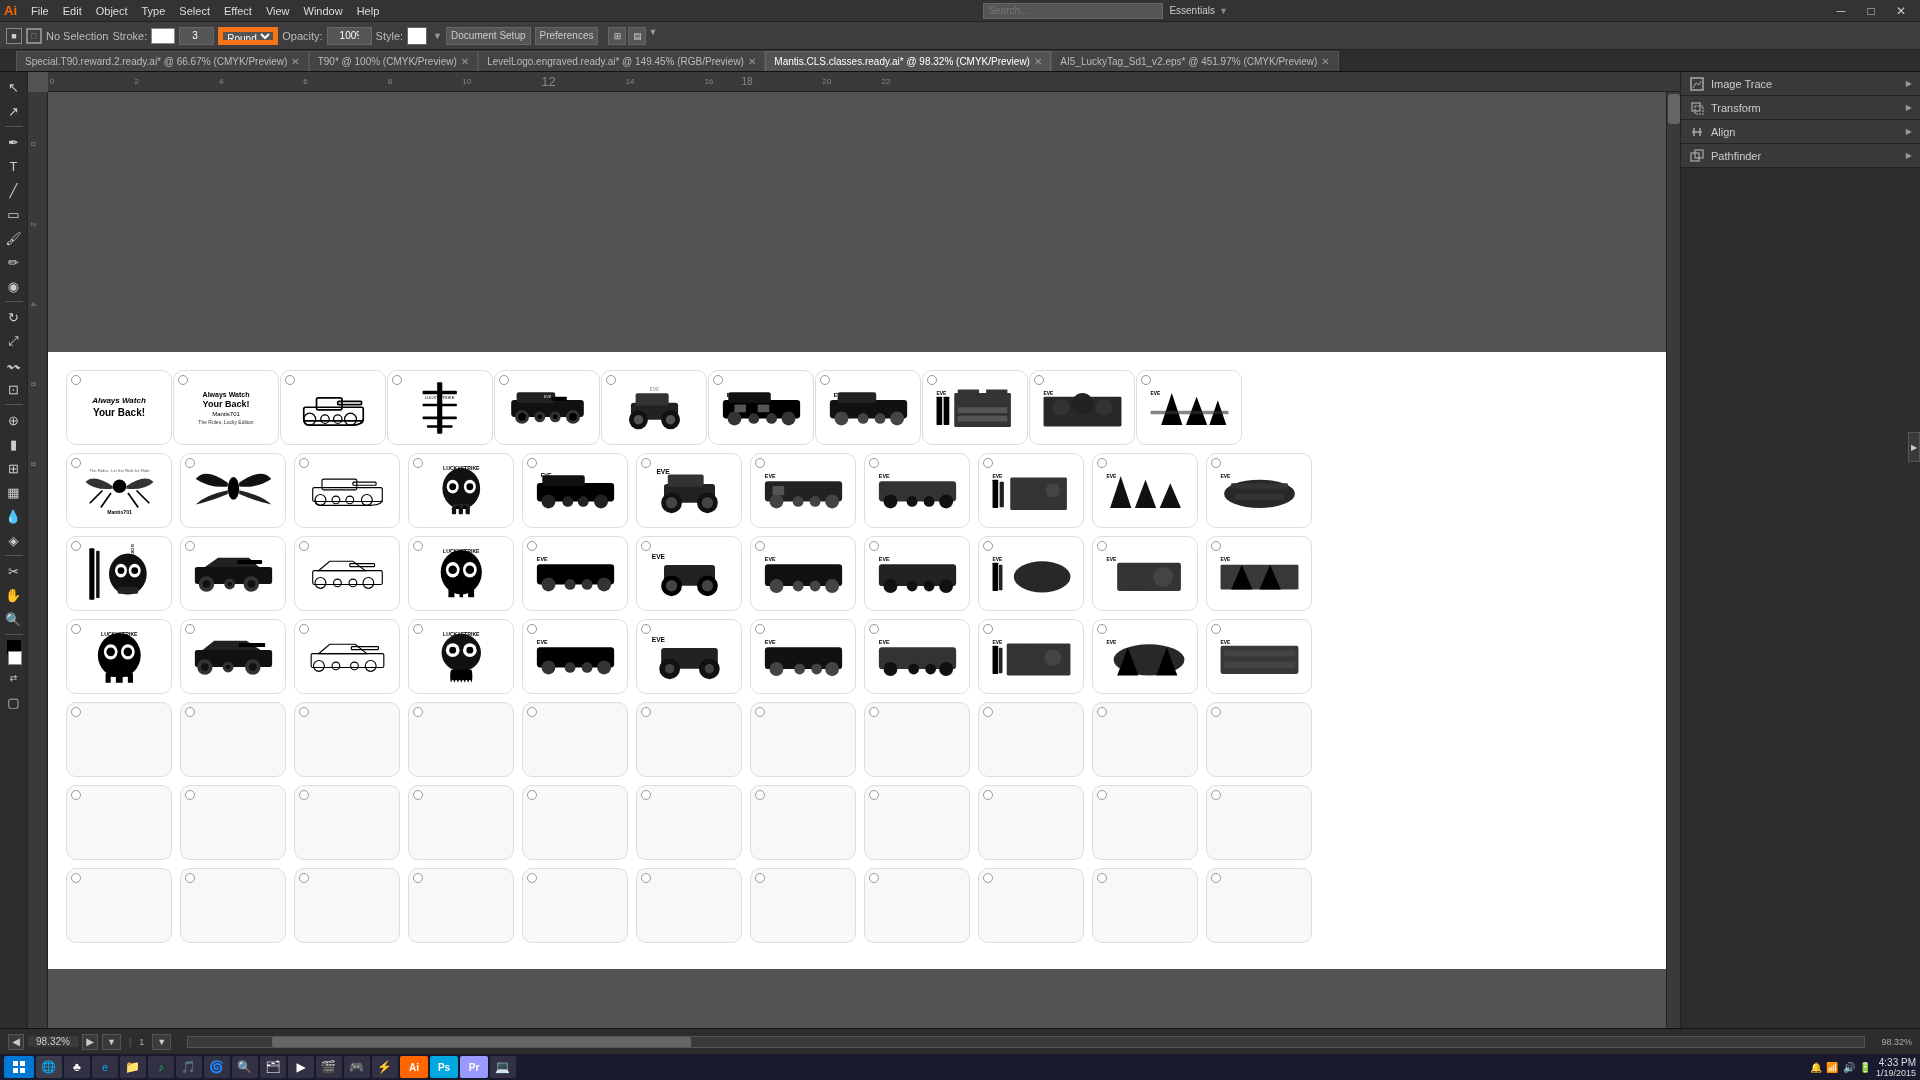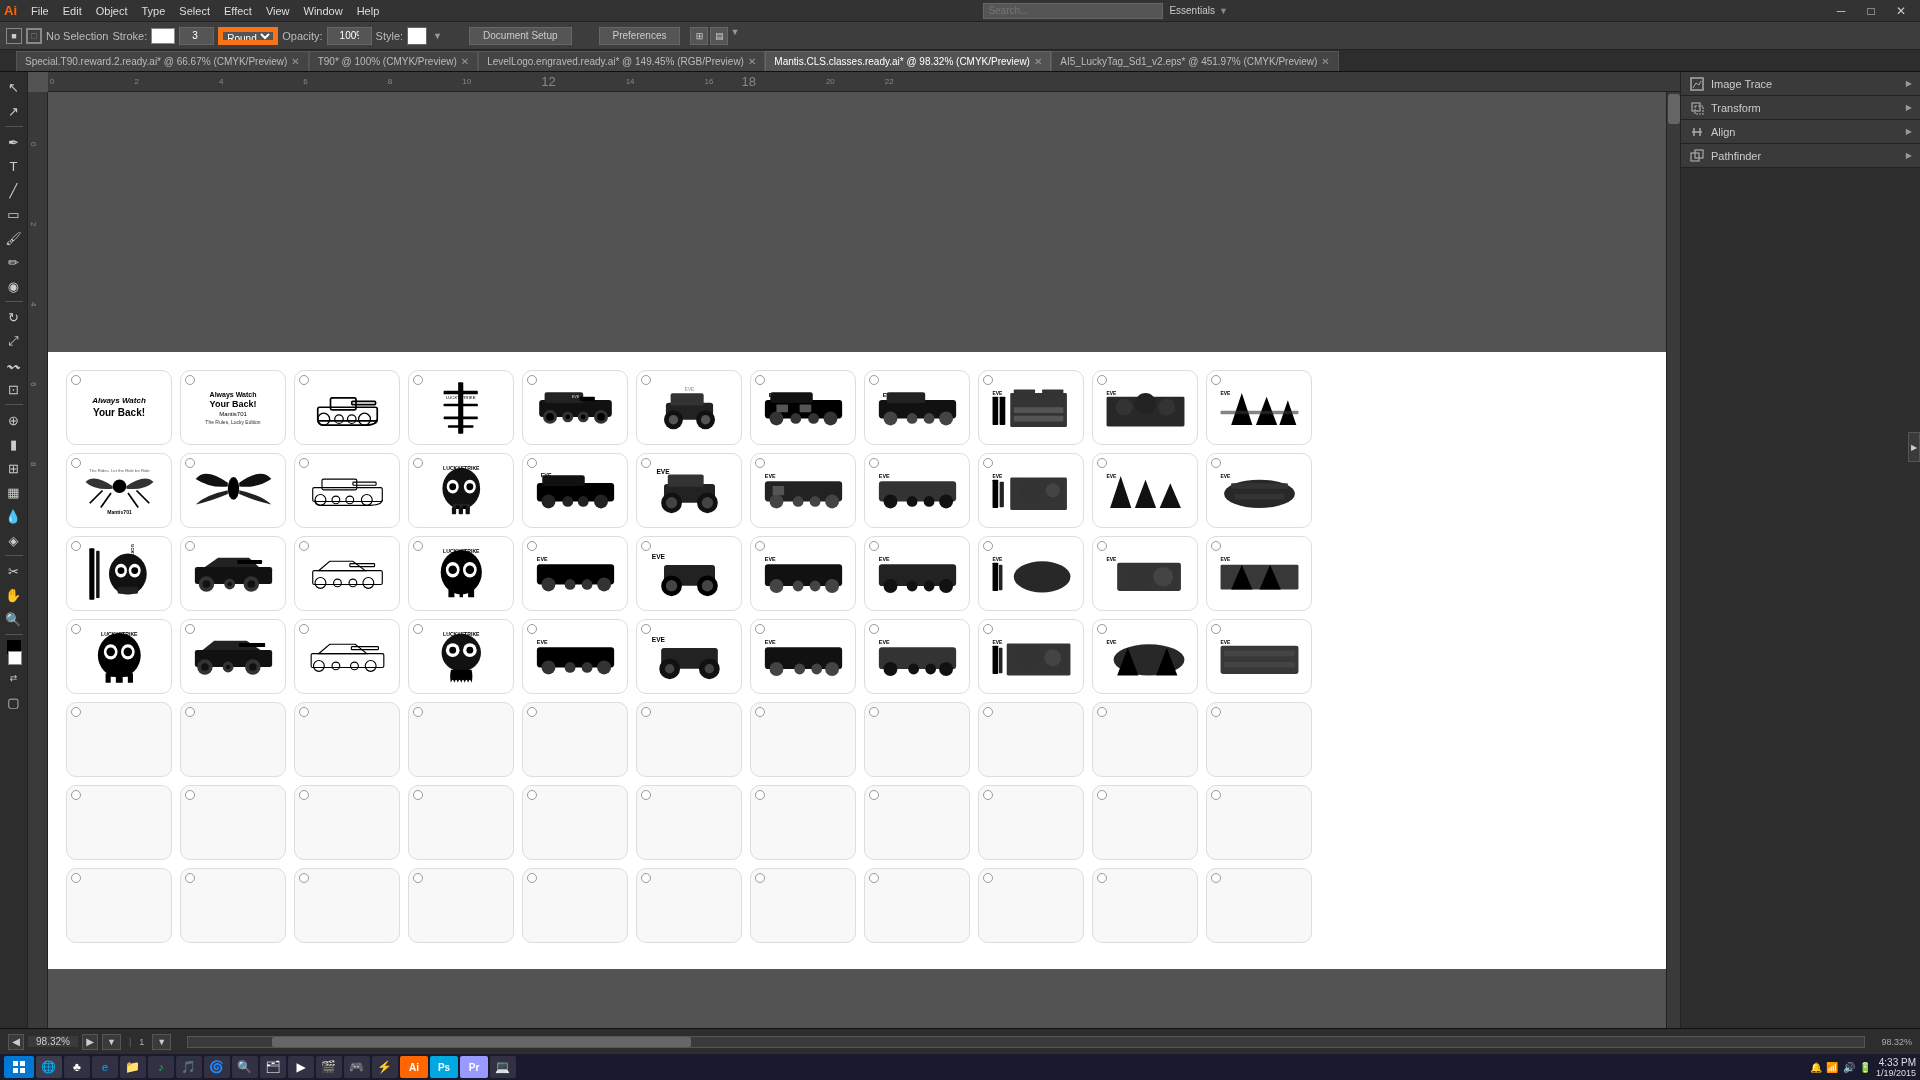--- a/index.html
+++ b/index.html
@@ -75,24 +75,23 @@
       width: 24px;
       height: 16px;
       background: #fff;
       border: 1px solid #888;
     }
     .toolbar-btn {
       background: #555;
       border: 1px solid #666;
       color: #ccc;
       height: 18px;
-      padding: 0 13px;
+      padding: 0 4px;
       font-size: 10px;
       cursor: pointer;
-      margin-left: 23px;
     }
 
     
     #tabs {
       height: 22px;
       background: #2d2d2d;
       display: flex;
       align-items: flex-end;
       padding: 0 16px;
       overflow: hidden;
@@ -477,42 +476,42 @@
     <div id="ruler-top">
       <span style="font-size:8px;color:#888;padding-left:2px;">0</span>
       <span style="font-size:8px;color:#888;padding-left:80px;">2</span>
       <span style="font-size:8px;color:#888;padding-left:80px;">4</span>
       <span style="font-size:8px;color:#888;padding-left:80px;">6</span>
       <span style="font-size:8px;color:#888;padding-left:80px;">8</span>
       <span style="font-size:8px;color:#888;padding-left:70px;">10</span>
       <span style="font-size:13px;color:#888;padding-left:70px;">12</span>
       <span style="font-size:8px;color:#888;padding-left:70px;">14</span>
       <span style="font-size:8px;color:#888;padding-left:70px;">16</span>
-      <span style="font-size:13px;color:#888;padding-left:28px;">18</span>
+      <span style="font-size:10px;color:#888;padding-left:28px;">18</span>
       <span style="font-size:8px;color:#888;padding-left:70px;">20</span>
       <span style="font-size:8px;color:#888;padding-left:50px;">22</span>
     </div>
 
     <div id="ruler-left">
       <div style="position:relative;height:100%;">
         <span style="position:absolute;top:50px;left:1px;font-size:8px;color:#888;writing-mode:vertical-rl;">0</span>
         <span style="position:absolute;top:130px;left:1px;font-size:8px;color:#888;writing-mode:vertical-rl;">2</span>
         <span style="position:absolute;top:210px;left:1px;font-size:8px;color:#888;writing-mode:vertical-rl;">4</span>
         <span style="position:absolute;top:290px;left:1px;font-size:8px;color:#888;writing-mode:vertical-rl;">6</span>
         <span style="position:absolute;top:370px;left:1px;font-size:8px;color:#888;writing-mode:vertical-rl;">8</span>
       </div>
     </div>
 
     <div id="canvas-content">
 
       <div style="height:260px;background:#535353;width:100%;"></div>
 
       <div id="artboard" style="position:relative;left:0;top:0;width:100%;background:#fff;padding:18px;">
 
-        <div style="display:flex;gap:8px;margin-bottom:8px;text-decoration:underline;">
+        <div style="display:flex;gap:1px;margin-bottom:8px;text-decoration:underline;">
 
           <div class="tile">
             <div class="tile-radio"></div>
             <div class="tile-content">
               <div style="text-align:center;font-weight:bold;font-size:9px;line-height:1.3;">
                 <div style="font-size:8px;font-style:italic;">Always Watch</div>
                 <div style="font-size:10px;font-weight:900;">Your Back!</div>
               </div>
             </div>
           </div>

